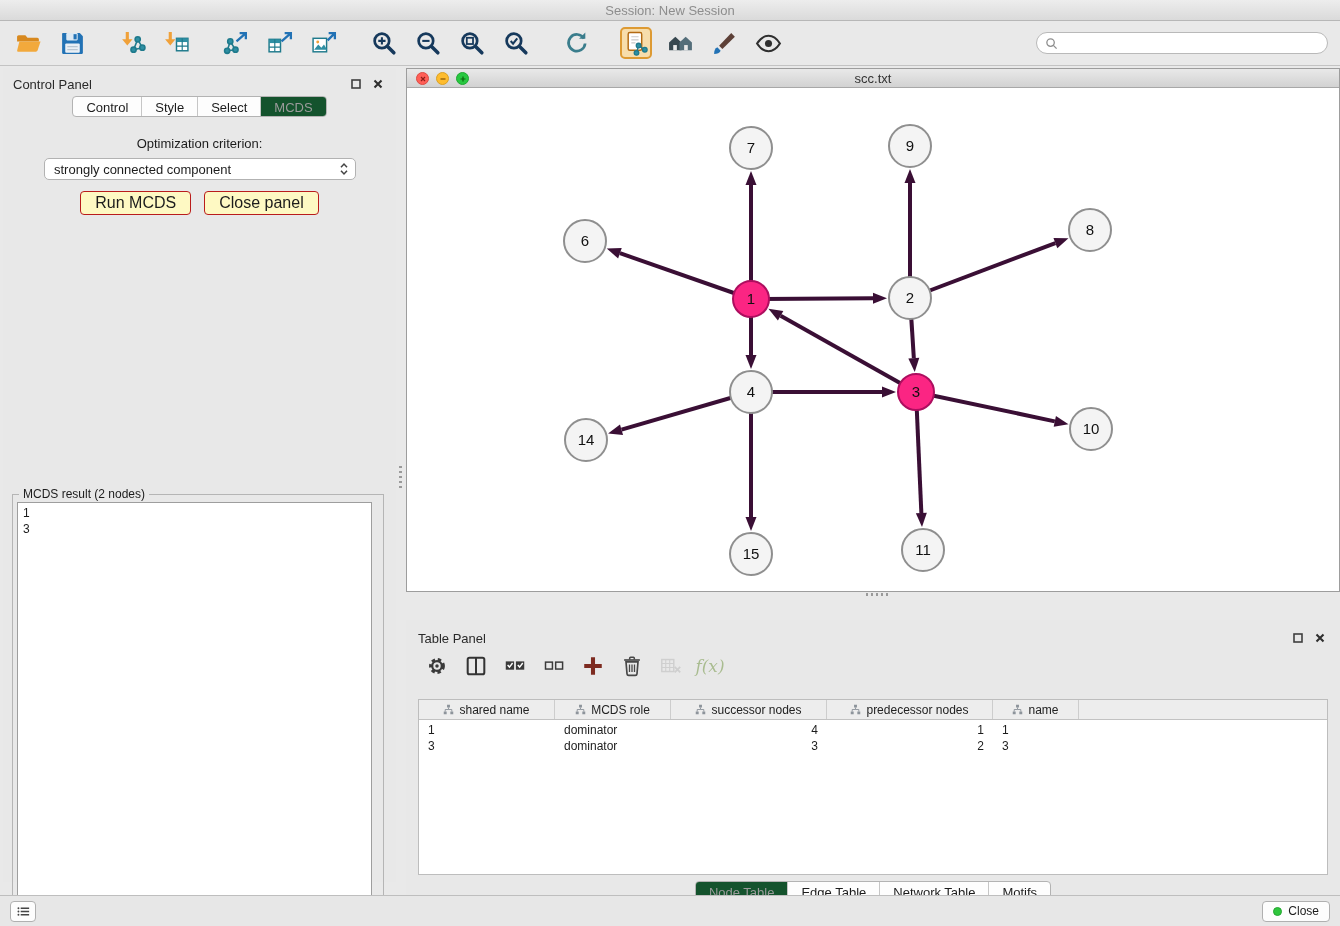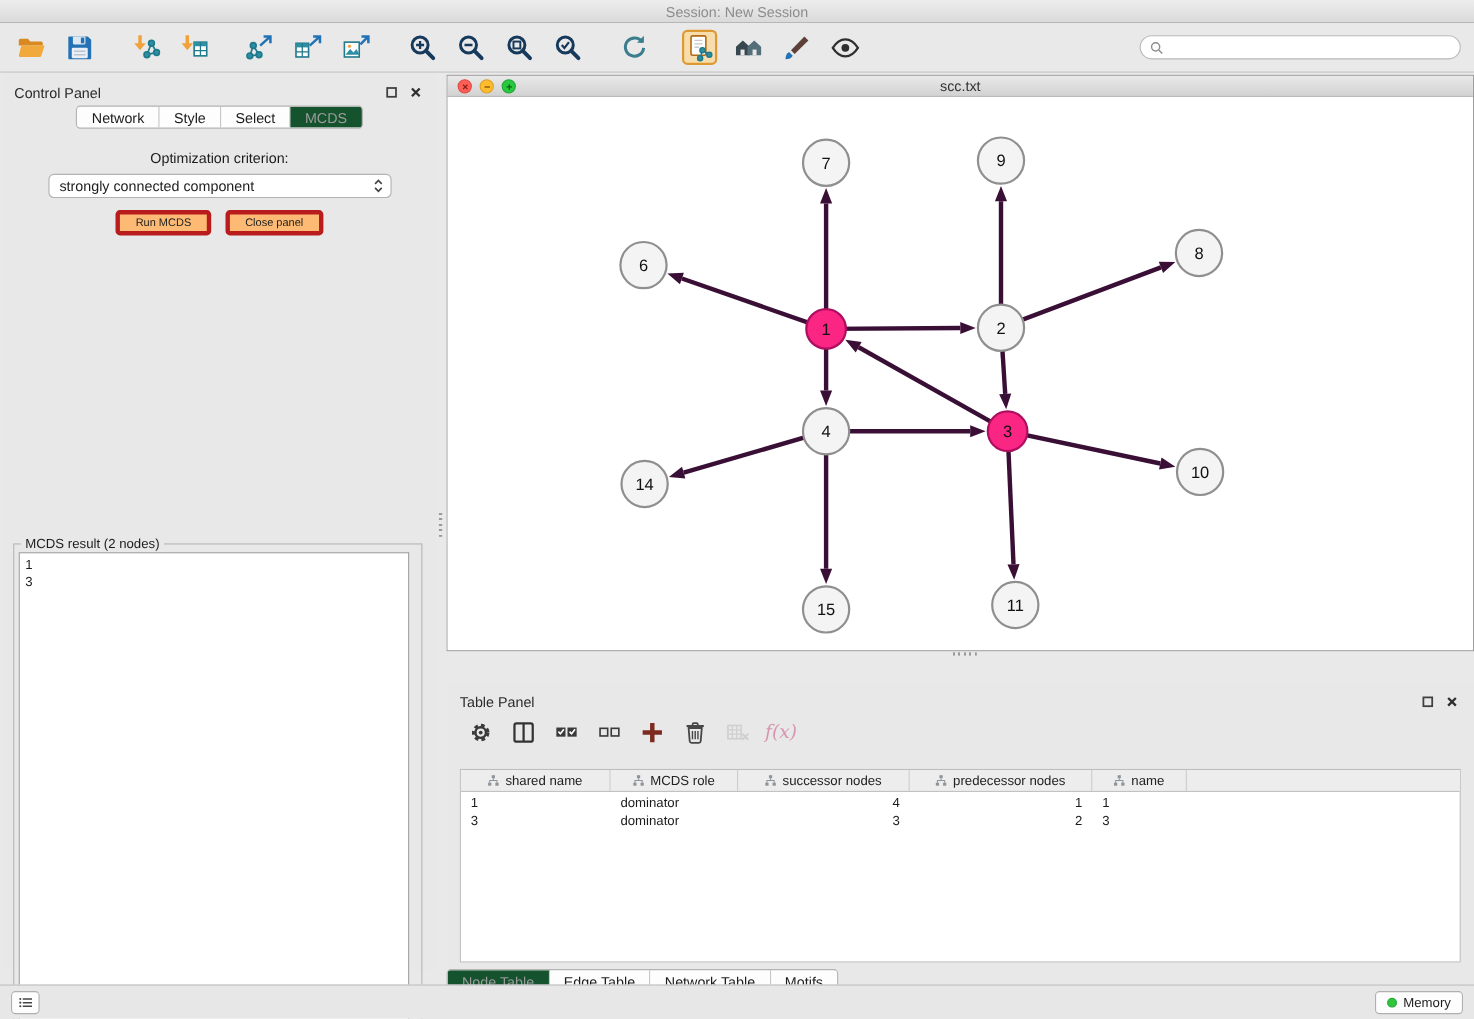--- a/index.html
+++ b/index.html
@@ -39,21 +39,21 @@
   .seg .tab.active{background:#14532d;color:#9b9b9b}
 
   
   #control-panel{position:absolute;left:3px;top:68px;width:393px;height:814px;background:#e8e8e8}
   #control-tabs-bar{position:absolute;left:0;top:28px;width:100%;display:flex;justify-content:center}
   #opt-label{position:absolute;left:0;top:68px;width:100%;text-align:center}
   #combo{position:absolute;left:41px;top:90px;width:312px;height:22px;background:#fff;border:1px solid #b2b2b2;
          border-radius:5px;display:flex;align-items:center;padding:0 6px 0 9px;cursor:pointer}
   #combo .val{flex:1;font-size:13px}
   #cp-buttons{position:absolute;left:0;top:123px;width:100%;display:flex;justify-content:center;gap:13px}
-  .btn{background:#fdba74;border:4px solid #b91c1c;border-radius:4px;padding:2px 14px;font-size:10px;
+  .btn{background:#fef9c3;border:1px solid #b91c1c;border-radius:4px;padding:2px 14px;font-size:16px;
        font-family:"Liberation Sans",sans-serif;cursor:pointer;color:#1c1c1c}
   #result-group{position:absolute;left:9px;top:426px;width:372px;height:447px;border:1px solid #b5b5b5}
   #result-title{position:absolute;left:6px;top:-8px;background:#e8e8e8;padding:0 4px;font-size:12px}
   #result-list{position:absolute;left:4px;top:7px;right:11px;bottom:4px;background:#fff;border:1px solid #9e9e9e;
                font-size:12px;line-height:16px;padding:2px 5px;overflow:hidden}
 
   
   .vsplit{position:absolute;left:396px;top:68px;width:10px;height:820px;cursor:col-resize}
   .vsplit .grip{position:absolute;left:3px;top:398px;width:3px;height:22px;
                 background:repeating-linear-gradient(#9a9a9a 0 2px,transparent 2px 5px)}
@@ -72,30 +72,30 @@
   .tl.red{background:#ff5f57;border:1px solid #dd4a42}
   .tl.yellow{background:#febc2e;border:1px solid #dba123}
   .tl.green{background:#28c840;border:1px solid #1fa832}
   #graph-wrap{width:932px;height:503px;background:#fff}
 
   
   #table-panel{position:absolute;left:406px;top:620px;width:934px;height:291px;background:#e8e8e8}
   #tbl-toolbar{position:absolute;left:16px;top:31px;display:flex;align-items:center;gap:9px}
   #tbl-toolbar .tb-icon{width:30px;height:30px}
   #tbl-toolbar .tb-icon svg{width:24px;height:24px}
-  .fx{font-family:"DejaVu Serif",serif;font-style:italic;font-size:17px;color:#be185d}
+  .fx{font-family:"DejaVu Serif",serif;font-style:italic;font-size:17px;color:#4d7c0f}
   #table{position:absolute;left:12px;top:79px;width:910px;height:176px;background:#fff;border:1px solid #bdbdbd}
   .thead{display:flex;height:20px;background:#ededed;border-bottom:1px solid #c2c2c2;font-size:12px;color:#222}
   .th{display:flex;align-items:center;justify-content:center;gap:5px;padding:0 4px;border-right:1px solid #cdcdcd;cursor:pointer}
   .th.fill{flex:1;border-right:none;cursor:default}
   .th svg{width:11px;height:11px}
   .tbody{padding-top:2px}
   .tr{display:flex;height:16px;font-size:12px;align-items:center;cursor:pointer}
   .td{padding:0 9px;white-space:nowrap;overflow:hidden}
-  #table-tabs-bar{position:absolute;left:0;bottom:9px;width:100%;display:flex;}
+  #table-tabs-bar{position:absolute;left:0;bottom:9px;width:100%;display:flex;justify-content:center}
 
   
   #status-bar{position:absolute;left:0;bottom:0;right:0;height:31px;background:#e7e7e7;border-top:1px solid #bebebe;
               display:flex;align-items:center;padding:0 10px}
   #status-list-btn{width:26px;height:21px;background:#fdfdfd;border:1px solid #b0b0b0;border-radius:4px;
                    display:flex;align-items:center;justify-content:center;cursor:pointer}
   #status-list-btn svg{width:15px;height:15px}
   #memory-btn{margin-left:auto;height:21px;background:#fdfdfd;border:1px solid #b0b0b0;border-radius:4px;
               display:flex;align-items:center;gap:6px;padding:0 10px;font-size:12px;cursor:pointer}
   .dot{width:9px;height:9px;border-radius:50%;background:#2fc63d;border:1px solid #25a531}
@@ -273,21 +273,21 @@
         </svg>
       </span>
     <span class="win-btn">
         <svg viewBox="0 0 12 12">
           <path d="M2.5 2.5l7 7M9.5 2.5l-7 7" stroke="#2f2f2f" stroke-width="2.1"></path>
         </svg>
       </span>
   </div>
   <div id="control-tabs-bar">
       <span class="seg">
-        <span class="tab">Network</span>
+        <span class="tab">Control</span>
         <span class="tab">Style</span>
         <span class="tab">Select</span>
         <span class="tab active">MCDS</span>
       </span>
     </div>
   <div id="opt-label">Optimization criterion:</div>
   <div id="combo">
     <span class="val">strongly connected component</span>
     <span>
         <svg viewBox="0 0 10 16" width="10" height="16">
@@ -553,15 +553,15 @@
         <svg viewBox="0 0 16 16">
           <path d="M5 4.5h9M5 8h9M5 11.5h9" stroke="#454545" stroke-width="1.5"></path>
           <circle cx="2.6" cy="4.5" r="1" fill="#454545"></circle>
           <circle cx="2.6" cy="8" r="1" fill="#454545"></circle>
           <circle cx="2.6" cy="11.5" r="1" fill="#454545"></circle>
         </svg>
       </span>
   </span>
   <span id="memory-btn">
     <span class="dot"></span>
-    <span>Memory</span>
+    <span>Close</span>
   </span>
 </div>
 
 </body></html>

